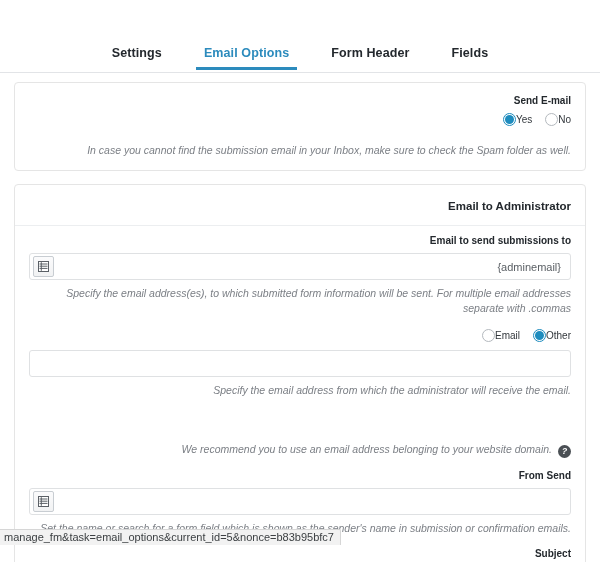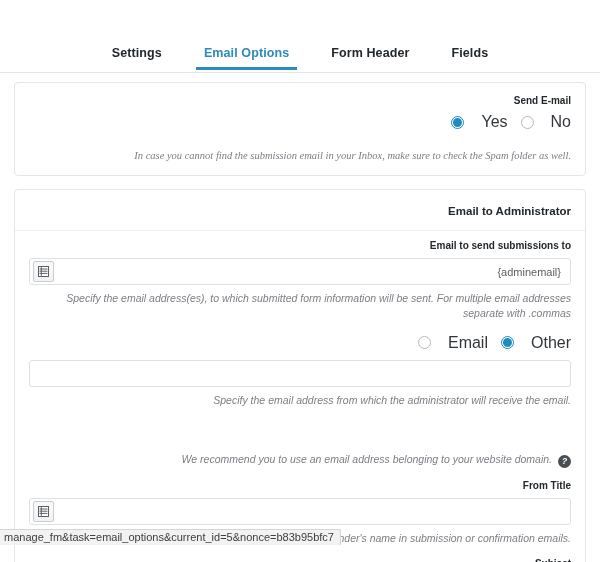--- a/index.html
+++ b/index.html
@@ -91,22 +91,22 @@
   .radios {
     display: flex;
     justify-content: flex-start;
     align-items: center;
     gap: 13px;
     margin-bottom: 2px;
   }
   .radio-opt {
     display: inline-flex;
     align-items: center;
-    gap: 17px;
-    font-size: 16px;
+    gap: 0;
+    font-size: 10px;
     color: #32373c;
     cursor: pointer;
   }
   .dot {
     width: 13px; height: 13px;
     border-radius: 50%;
     border: 1px solid #b4b9be;
     background: #fff;
     display: inline-block;
     position: relative;
@@ -228,21 +228,21 @@
       <label class="radio-opt">
         <span>No</span>
         <span class="dot"></span>
       </label>
       <label class="radio-opt">
         <span>Yes</span>
         <span class="dot on"></span>
       </label>
     </div>
 
-    <div class="fdesc" style="margin:17px 0 0 0;font-family:Liberation Serif, serif;">.In case you cannot find the submission email in your Inbox, make sure to check the Spam folder as well</div>
+    <div class="fdesc" style="margin:17px 0 0 0;">.In case you cannot find the submission email in your Inbox, make sure to check the Spam folder as well</div>
   </div>
 
   <div class="panel">
 
     <div class="panel-head">
       <span class="ptitle">Email to Administrator</span>
     </div>
 
     <div class="panel-body">
 
@@ -278,21 +278,21 @@
           <input class="inp plain" type="text" value="" style="">
         </div>
         <div class="fdesc tight" style="margin-bottom:8px;">.Specify the email address from which the administrator will receive the email</div>
         <div class="fdesc desc-with-icon">
           <span class="txt">.We recommend you to use an email address belonging to your website domain</span>
           <span class="helpicon">?</span>
         </div>
       </div>
 
       <div class="field">
-        <span class="flabel">From Title</span>
+        <span class="flabel">From Send</span>
         <div class="inputrow">
           <input class="inp" type="text" value="" style="">
           <span class="listbtn">
             <svg width="13" height="13" viewBox="0 0 13 13" aria-hidden="true">
               <rect x="1.5" y="1.5" width="10" height="10" fill="#ffffff" stroke="#5b6066" stroke-width="1"></rect>
               <line x1="2.5" y1="4" x2="10.5" y2="4" stroke="#5b6066" stroke-width="1"></line>
               <line x1="2.5" y1="6.2" x2="10.5" y2="6.2" stroke="#5b6066" stroke-width="1"></line>
               <line x1="2.5" y1="8.4" x2="10.5" y2="8.4" stroke="#5b6066" stroke-width="1"></line>
               <line x1="4.3" y1="2.2" x2="4.3" y2="10.8" stroke="#5b6066" stroke-width="1"></line>
             </svg>

